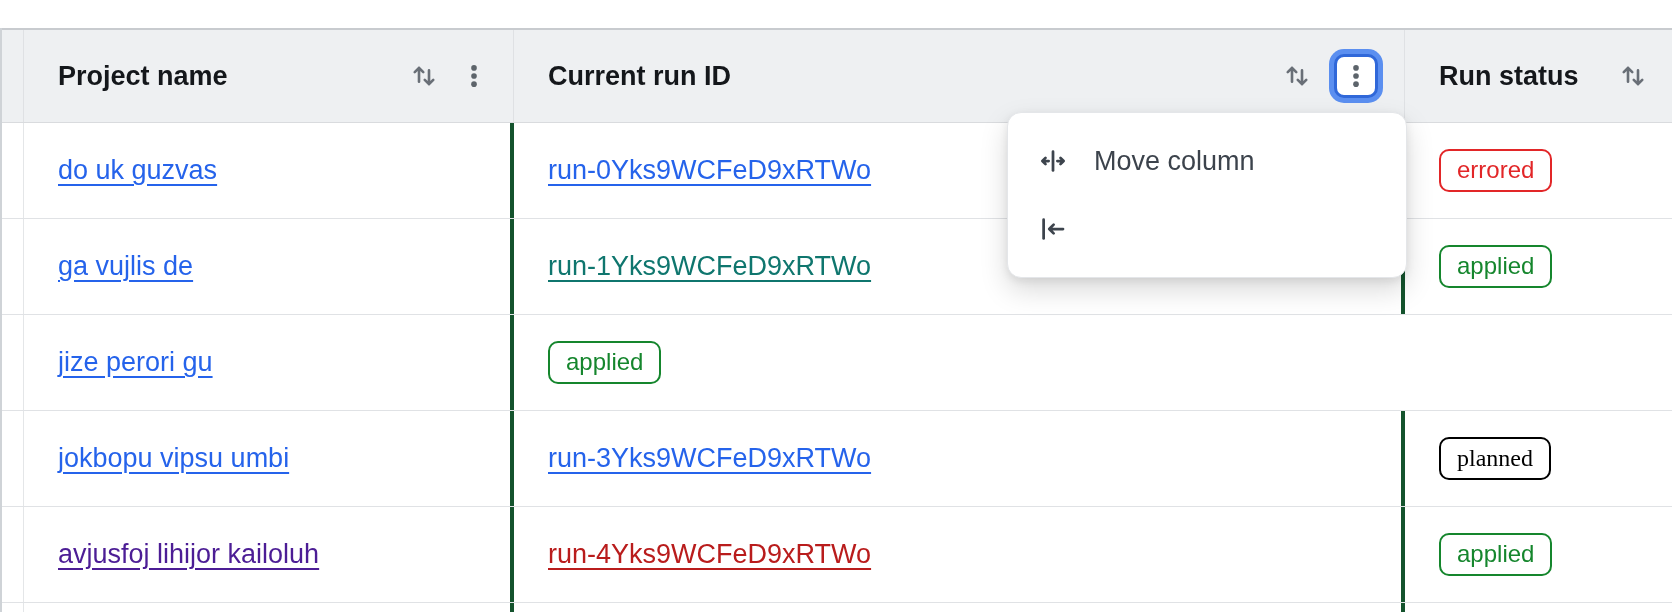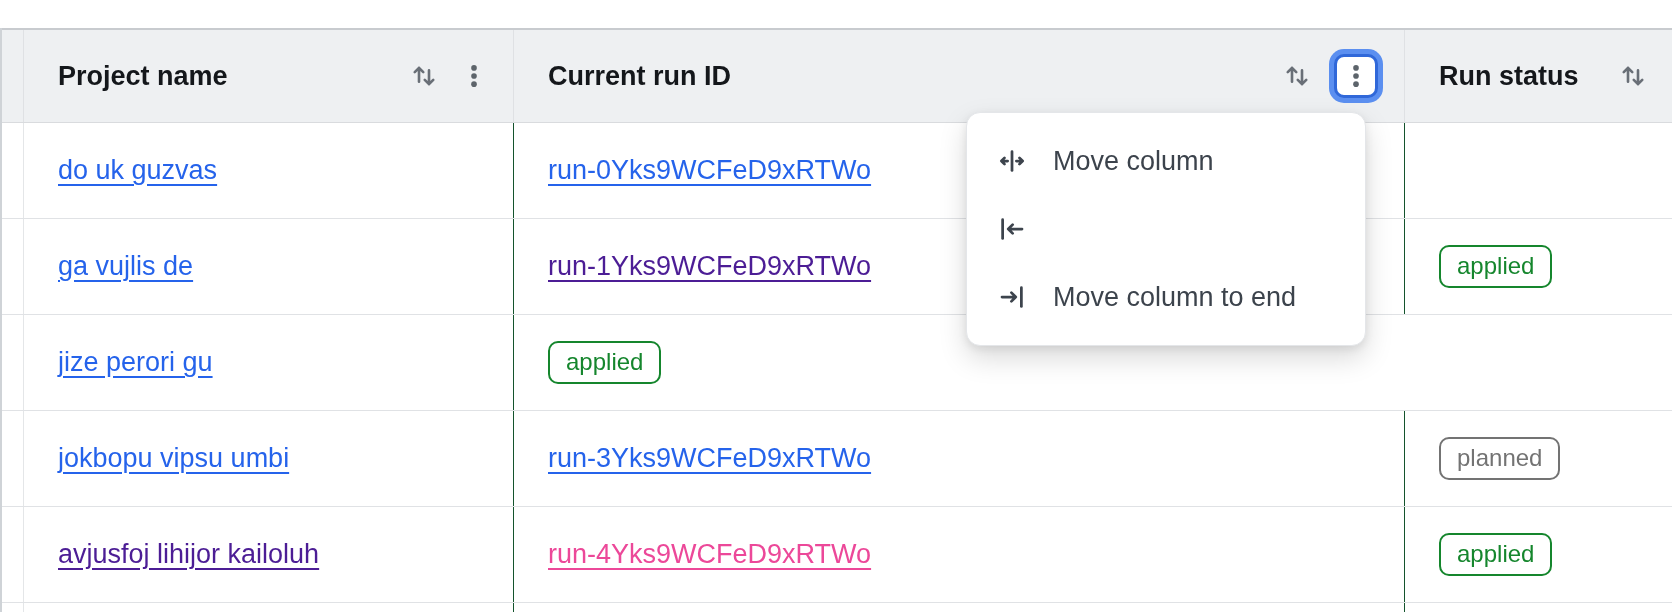--- a/index.html
+++ b/index.html
@@ -28,36 +28,36 @@
   .icon-btn { display:flex; align-items:center; justify-content:center; background:transparent; border:none; cursor:pointer; }
 
   .kebab-focused {
     width:44px; height:44px; background:#ffffff;
     border:3px solid #3068d9; border-radius:10px;
     box-shadow:0 0 0 5px #5b8ff0;
     display:flex; align-items:center; justify-content:center;
   }
 
   .trow { height:96px; background:#ffffff; border-bottom:1px solid #e0e2e5; }
-  .td { display:flex; align-items:center; padding:0 26px 0 34px; border-right:1px solid #14532d; overflow:hidden; }
+  .td { display:flex; align-items:center; padding:0 26px 0 34px; border-right:4px solid #14532d; overflow:hidden; }
   .td.last { border-right:none; }
   .td-spacer { border-right:1px solid #e4e6e8; }
   .trow-partial { height:10px; background:#ffffff; }
 
   a.cell-link { font-size:27px; text-decoration:underline; text-underline-offset:5px; white-space:nowrap; }
 
   .status-badge {
     display:inline-block; font-size:24px; line-height:1.2;
     padding:5px 16px; border:2px solid currentColor; border-radius:10px;
     background:#ffffff; white-space:nowrap;
   }
 
   
   .context-menu {
-    position:absolute; left:966px; top:112px; width:400px; z-index:10;
+    position:absolute; left:1007px; top:112px; width:400px; z-index:10;
     background:#ffffff; border:1px solid #e4e6e9; border-radius:14px;
     box-shadow:0 12px 28px rgba(0,0,0,0.15), 0 3px 8px rgba(0,0,0,0.08);
     padding:14px 0;
     text-align:right;
   }
   .menu-item {
     height:68px; display:flex; align-items:center; gap:26px;
     padding:0 30px; cursor:pointer;
   }
   .menu-item-label { font-size:27px; color:#3c434c; white-space:nowrap; }
@@ -125,29 +125,32 @@
     </div>
 
     <div class="grid-row trow">
       <div class="td-spacer"></div>
       <div class="td">
         <a href="#" class="cell-link" style="color: rgb(37, 99, 235);">do uk guzvas</a>
       </div>
       <div class="td">
         <a href="#" class="cell-link" style="color: rgb(37, 99, 235);">run-0Yks9WCFeD9xRTWo</a>
       </div>
+      <div class="td last">
+        <span class="status-badge" style="color: rgb(226, 38, 40);">errored</span>
+      </div>
     </div>
 
     <div class="grid-row trow">
       <div class="td-spacer"></div>
       <div class="td">
         <a href="#" class="cell-link" style="color: rgb(37, 99, 235);">ga vujlis de</a>
       </div>
       <div class="td">
-        <a href="#" class="cell-link" style="color: #4c1d95; text-align: center;">run-1Yks9WCFeD9xRTWo</a>
+        <a href="#" class="cell-link" style="color: #0f766e; text-align: center;">run-1Yks9WCFeD9xRTWo</a>
       </div>
       <div class="td last">
         <span class="status-badge" style="color: rgb(21, 134, 45);">applied</span>
       </div>
     </div>
 
     <div class="grid-row trow">
       <div class="td-spacer"></div>
       <div class="td">
         <a href="#" class="cell-link" style="color: rgb(37, 99, 235); text-align: right;">jize perori gu</a>
@@ -159,31 +162,31 @@
 
     <div class="grid-row trow">
       <div class="td-spacer"></div>
       <div class="td">
         <a href="#" class="cell-link" style="color: rgb(37, 99, 235);">jokbopu vipsu umbi</a>
       </div>
       <div class="td">
         <a href="#" class="cell-link" style="color: rgb(37, 99, 235);">run-3Yks9WCFeD9xRTWo</a>
       </div>
       <div class="td last">
-        <span class="status-badge" style="color: #737373;">planned</span>
+        <span class="status-badge" style="color: #000000; font-family: Liberation Serif, serif;">planned</span>
       </div>
     </div>
 
     <div class="grid-row trow">
       <div class="td-spacer"></div>
       <div class="td">
         <a href="#" class="cell-link" style="color: #4c1d95;">avjusfoj lihijor kailoluh</a>
       </div>
       <div class="td">
-        <a href="#" class="cell-link" style="color: #ec4899; text-align: right;">run-4Yks9WCFeD9xRTWo</a>
+        <a href="#" class="cell-link" style="color: #b91c1c; text-align: right;">run-4Yks9WCFeD9xRTWo</a>
       </div>
       <div class="td last">
         <span class="status-badge" style="color: rgb(21, 134, 45);">applied</span>
       </div>
     </div>
 
     <div class="grid-row trow-partial">
       <div class="td-spacer"></div>
       <div class="td"></div>
       <div class="td"></div>
@@ -204,24 +207,15 @@
       <span class="menu-item-label">Move column</span>
     </div>
     <div class="menu-item">
       <span class="menu-icon">
         <svg width="30" height="30" viewBox="0 0 24 24" fill="none" stroke="#3d444d" stroke-width="2.2" stroke-linecap="round" stroke-linejoin="round">
           <path d="M4.5 4.5 V19.5"></path>
           <path d="M20 12 H9 M12.5 8.5 L9 12 L12.5 15.5"></path>
         </svg>
       </span>
     </div>
-    <div class="menu-item">
-      <span class="menu-icon">
-        <svg width="30" height="30" viewBox="0 0 24 24" fill="none" stroke="#3d444d" stroke-width="2.2" stroke-linecap="round" stroke-linejoin="round">
-          <path d="M19.5 4.5 V19.5"></path>
-          <path d="M4 12 H15 M11.5 8.5 L15 12 L11.5 15.5"></path>
-        </svg>
-      </span>
-      <span class="menu-item-label">Move column to end</span>
-    </div>
   </div>
 
 </div>
 
 </body></html>

